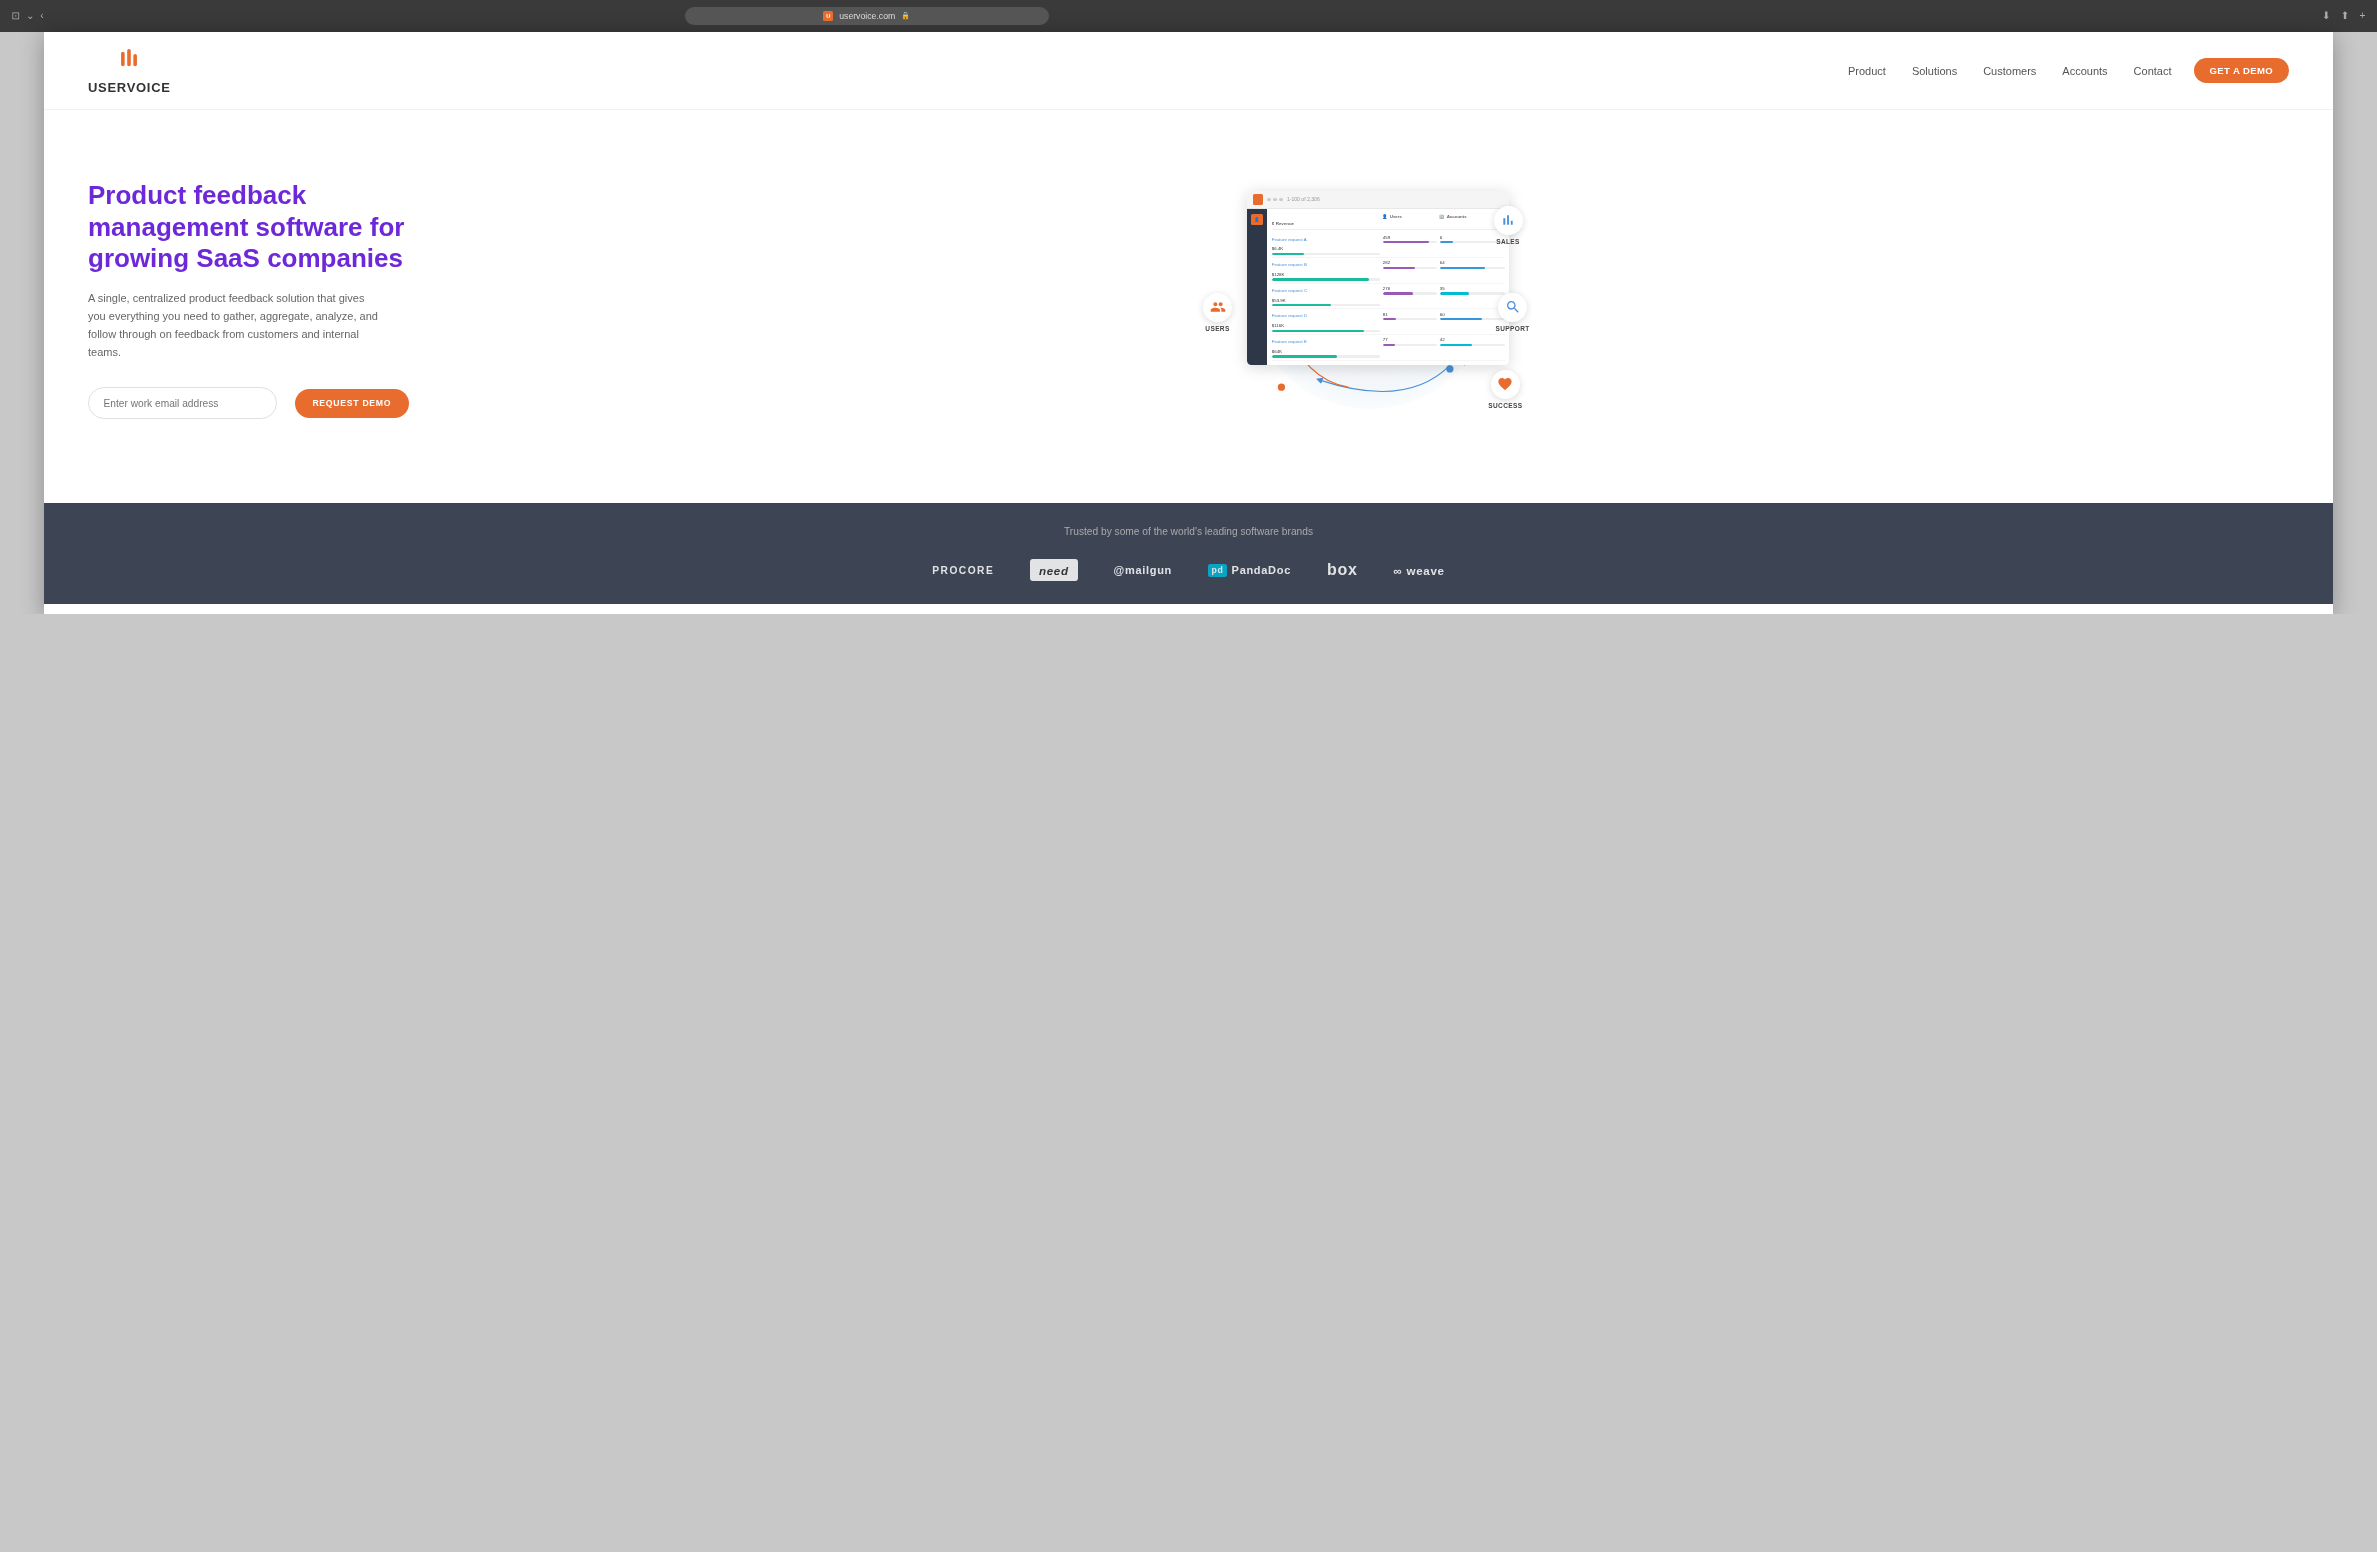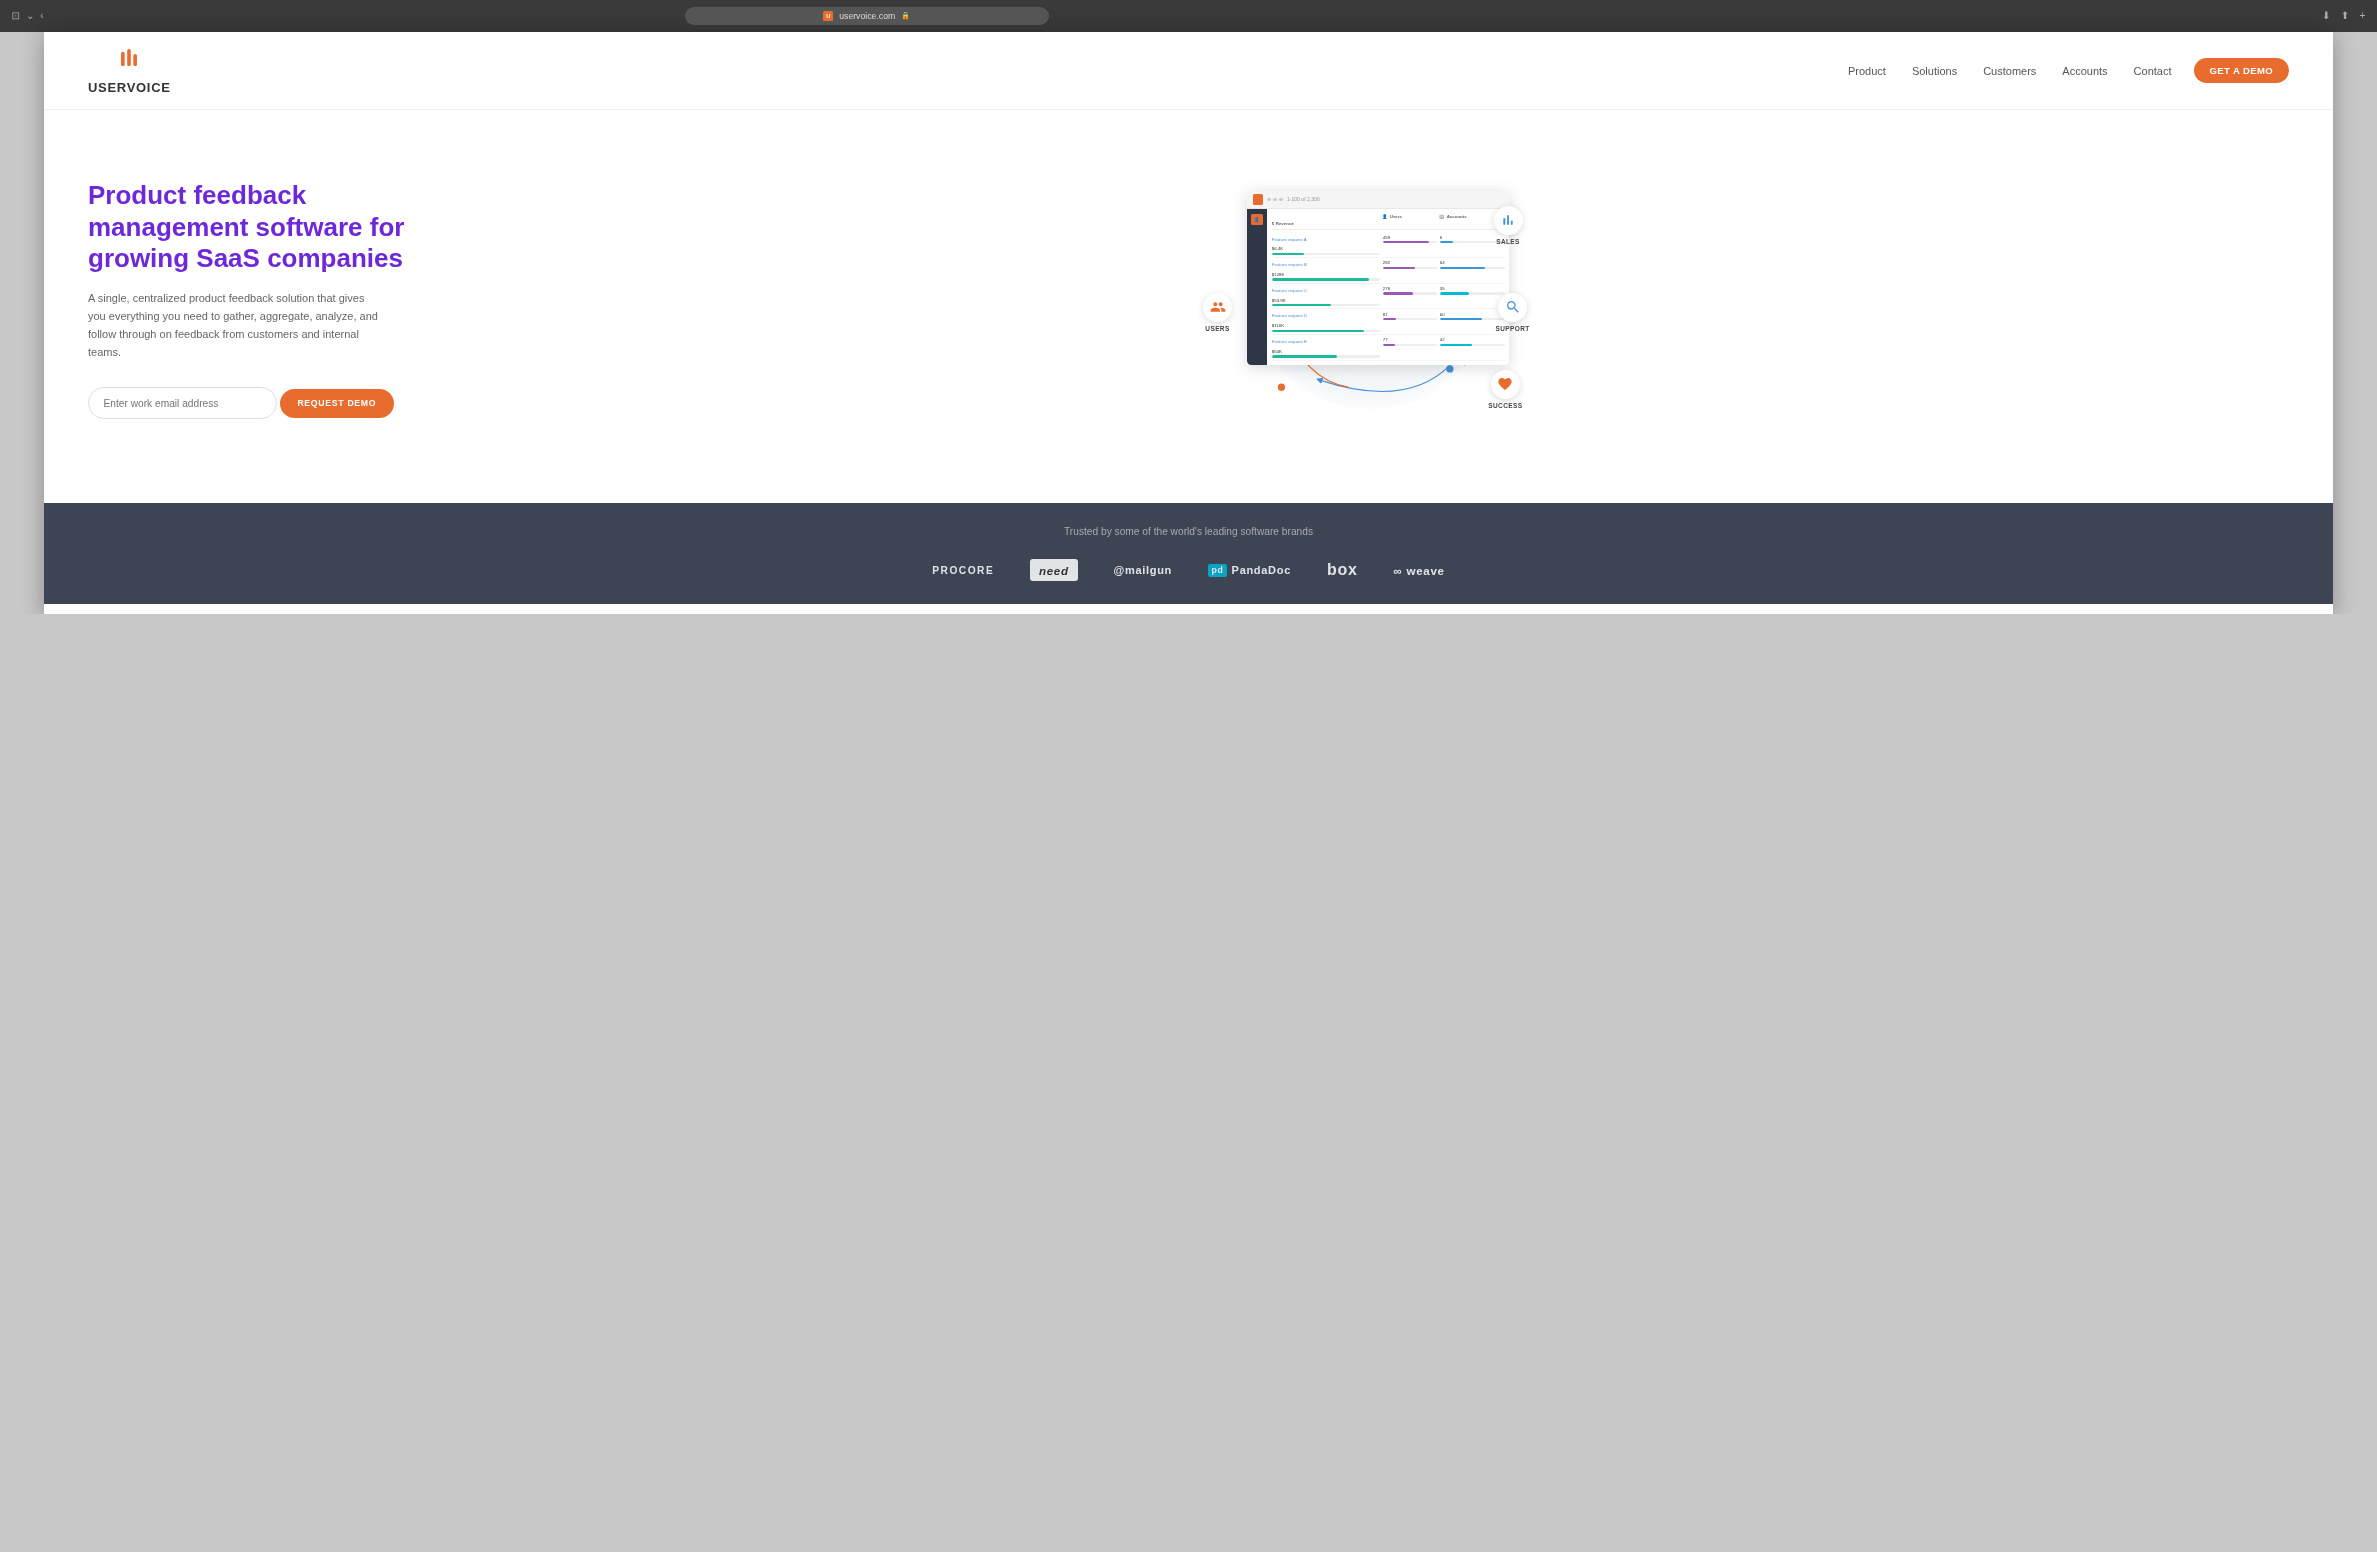--- a/index.html
+++ b/index.html
@@ -83,21 +83,21 @@
       line-height: 1.2;
       margin-bottom: 14.5px;
     }
     .hero-subtitle {
       font-size: 11px;
       color: #666;
       line-height: 1.65;
       margin-bottom: 26px;
       max-width: 291px;
     }
-    .hero-form { display: flex; gap: 3px; align-items: center; }
+    .hero-form { display: flex; gap: 18px; align-items: center; }
     .email-input {
       padding: 9.5px 14.5px;
       border: 1.1px solid #e0e0e0;
       border-radius: 22px;
       font-size: 10.2px;
       color: #999;
       width: 189px;
       outline: none;
     }
     .btn-request {

